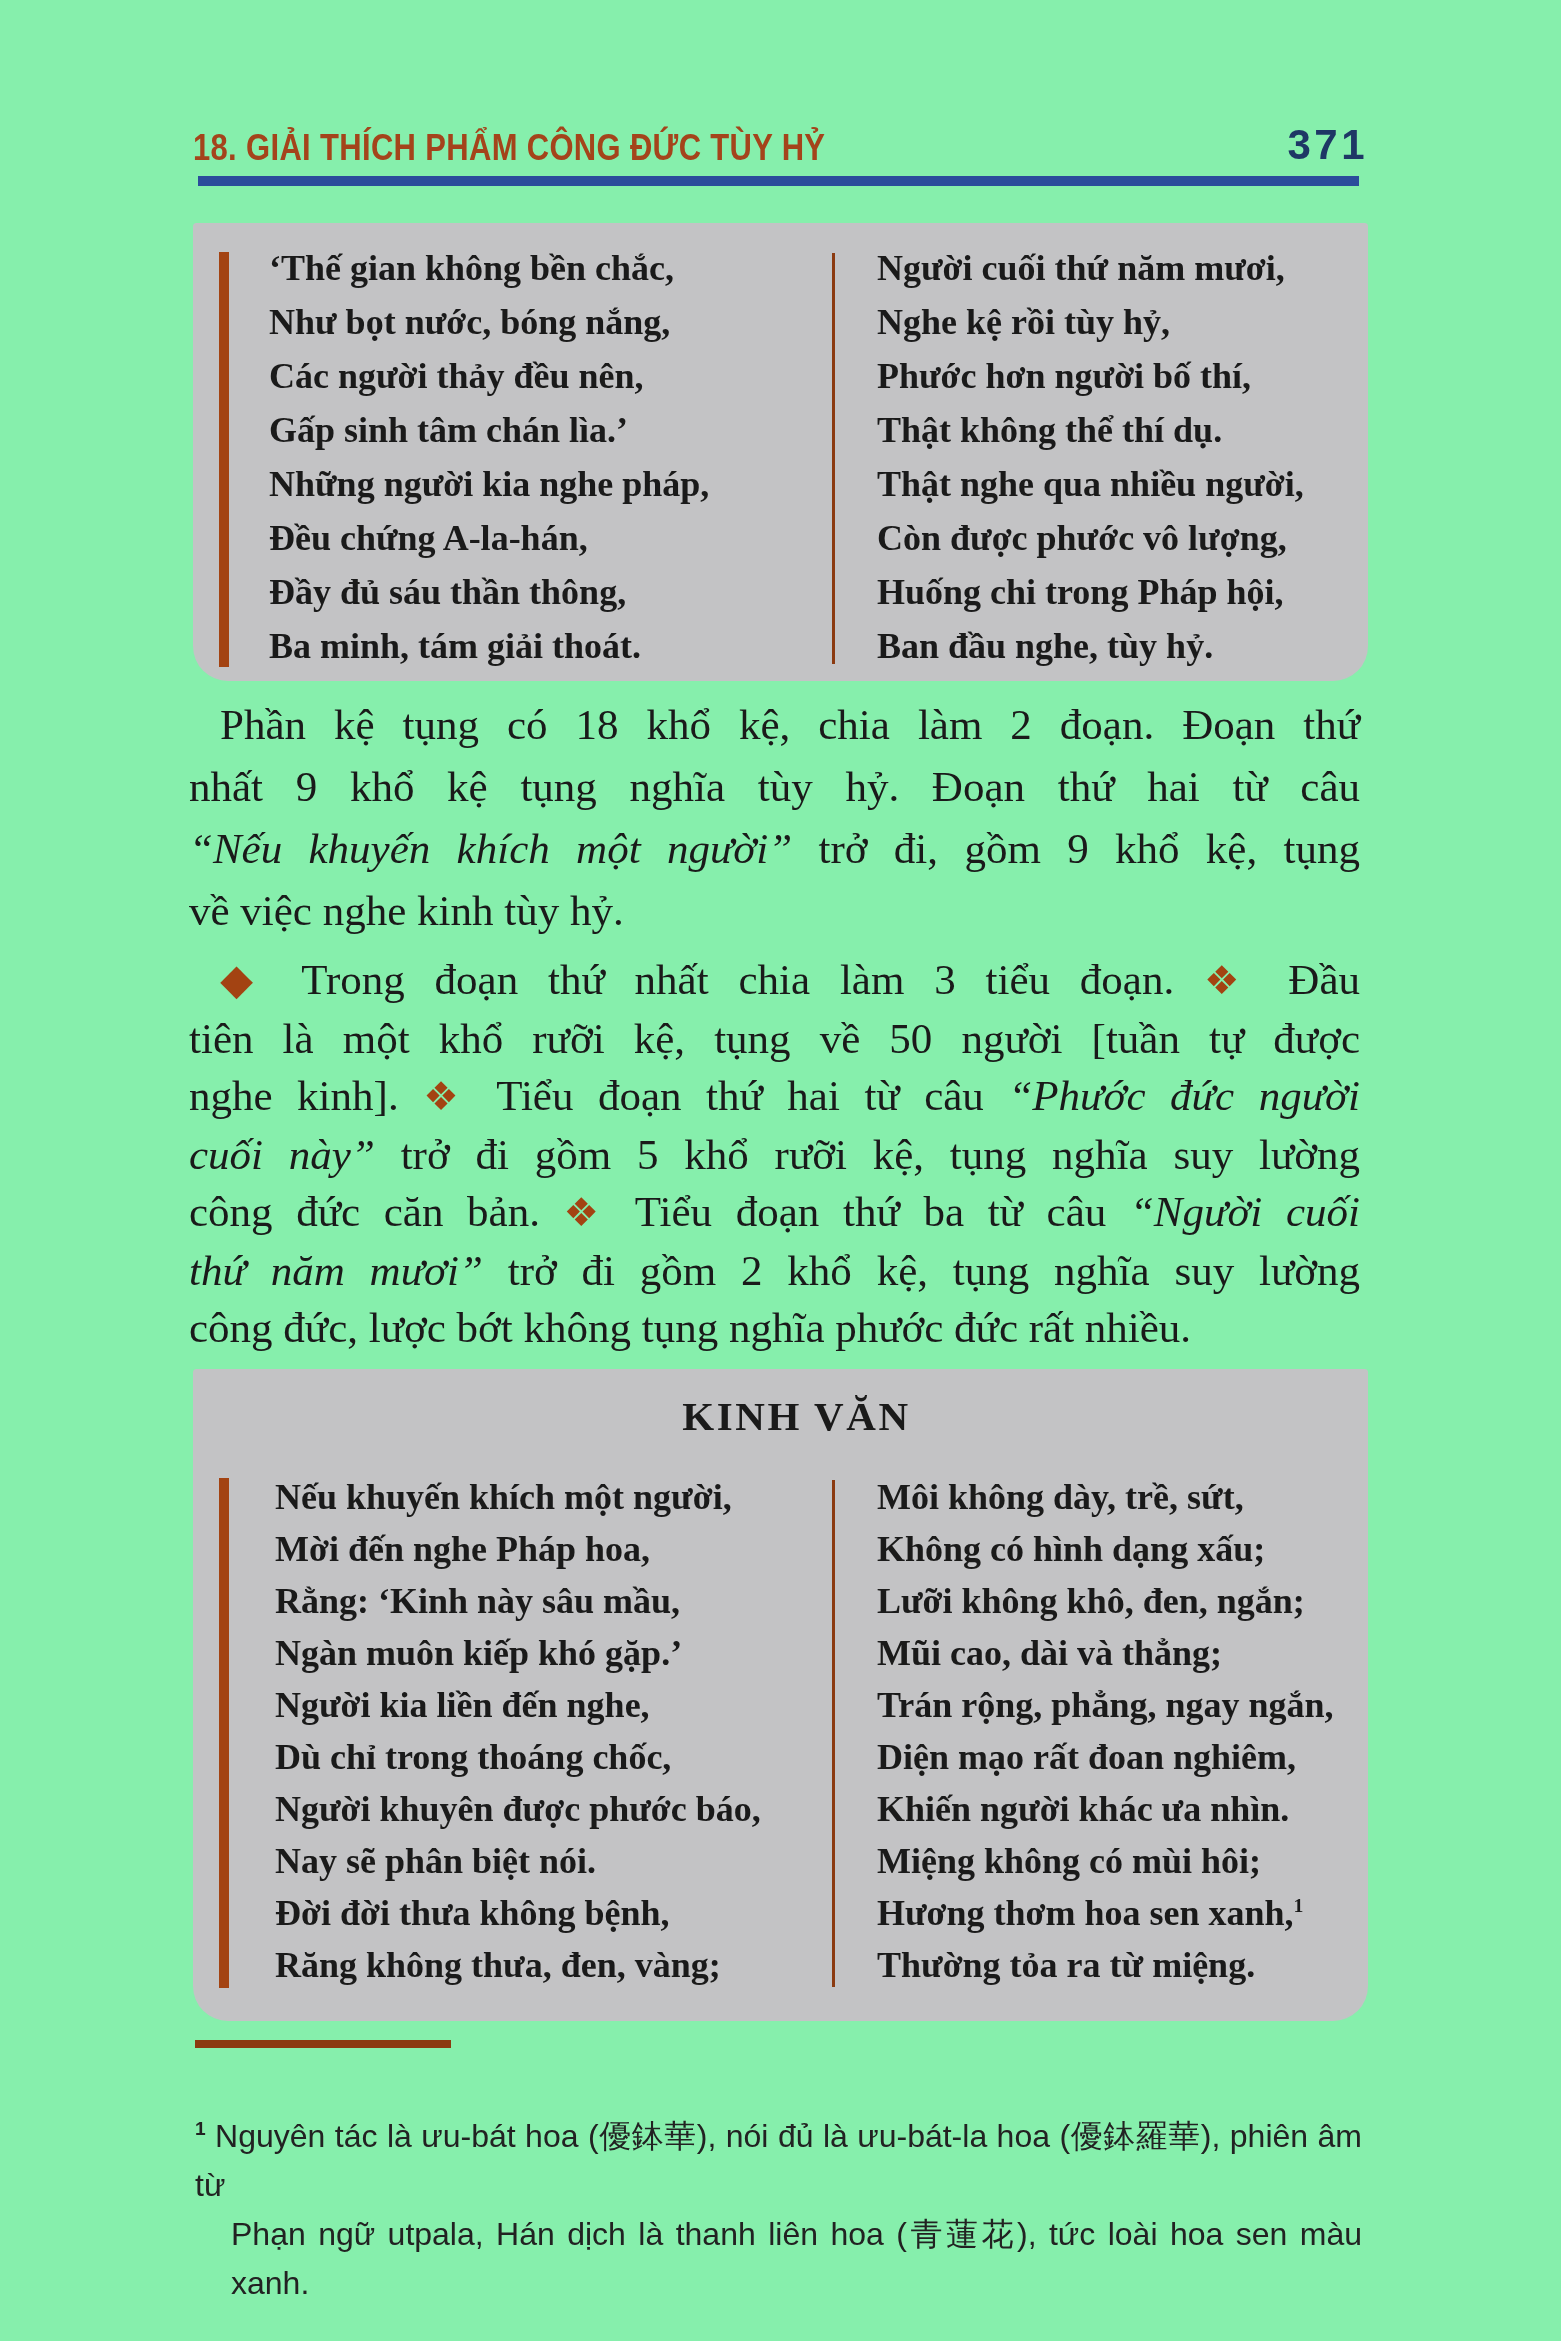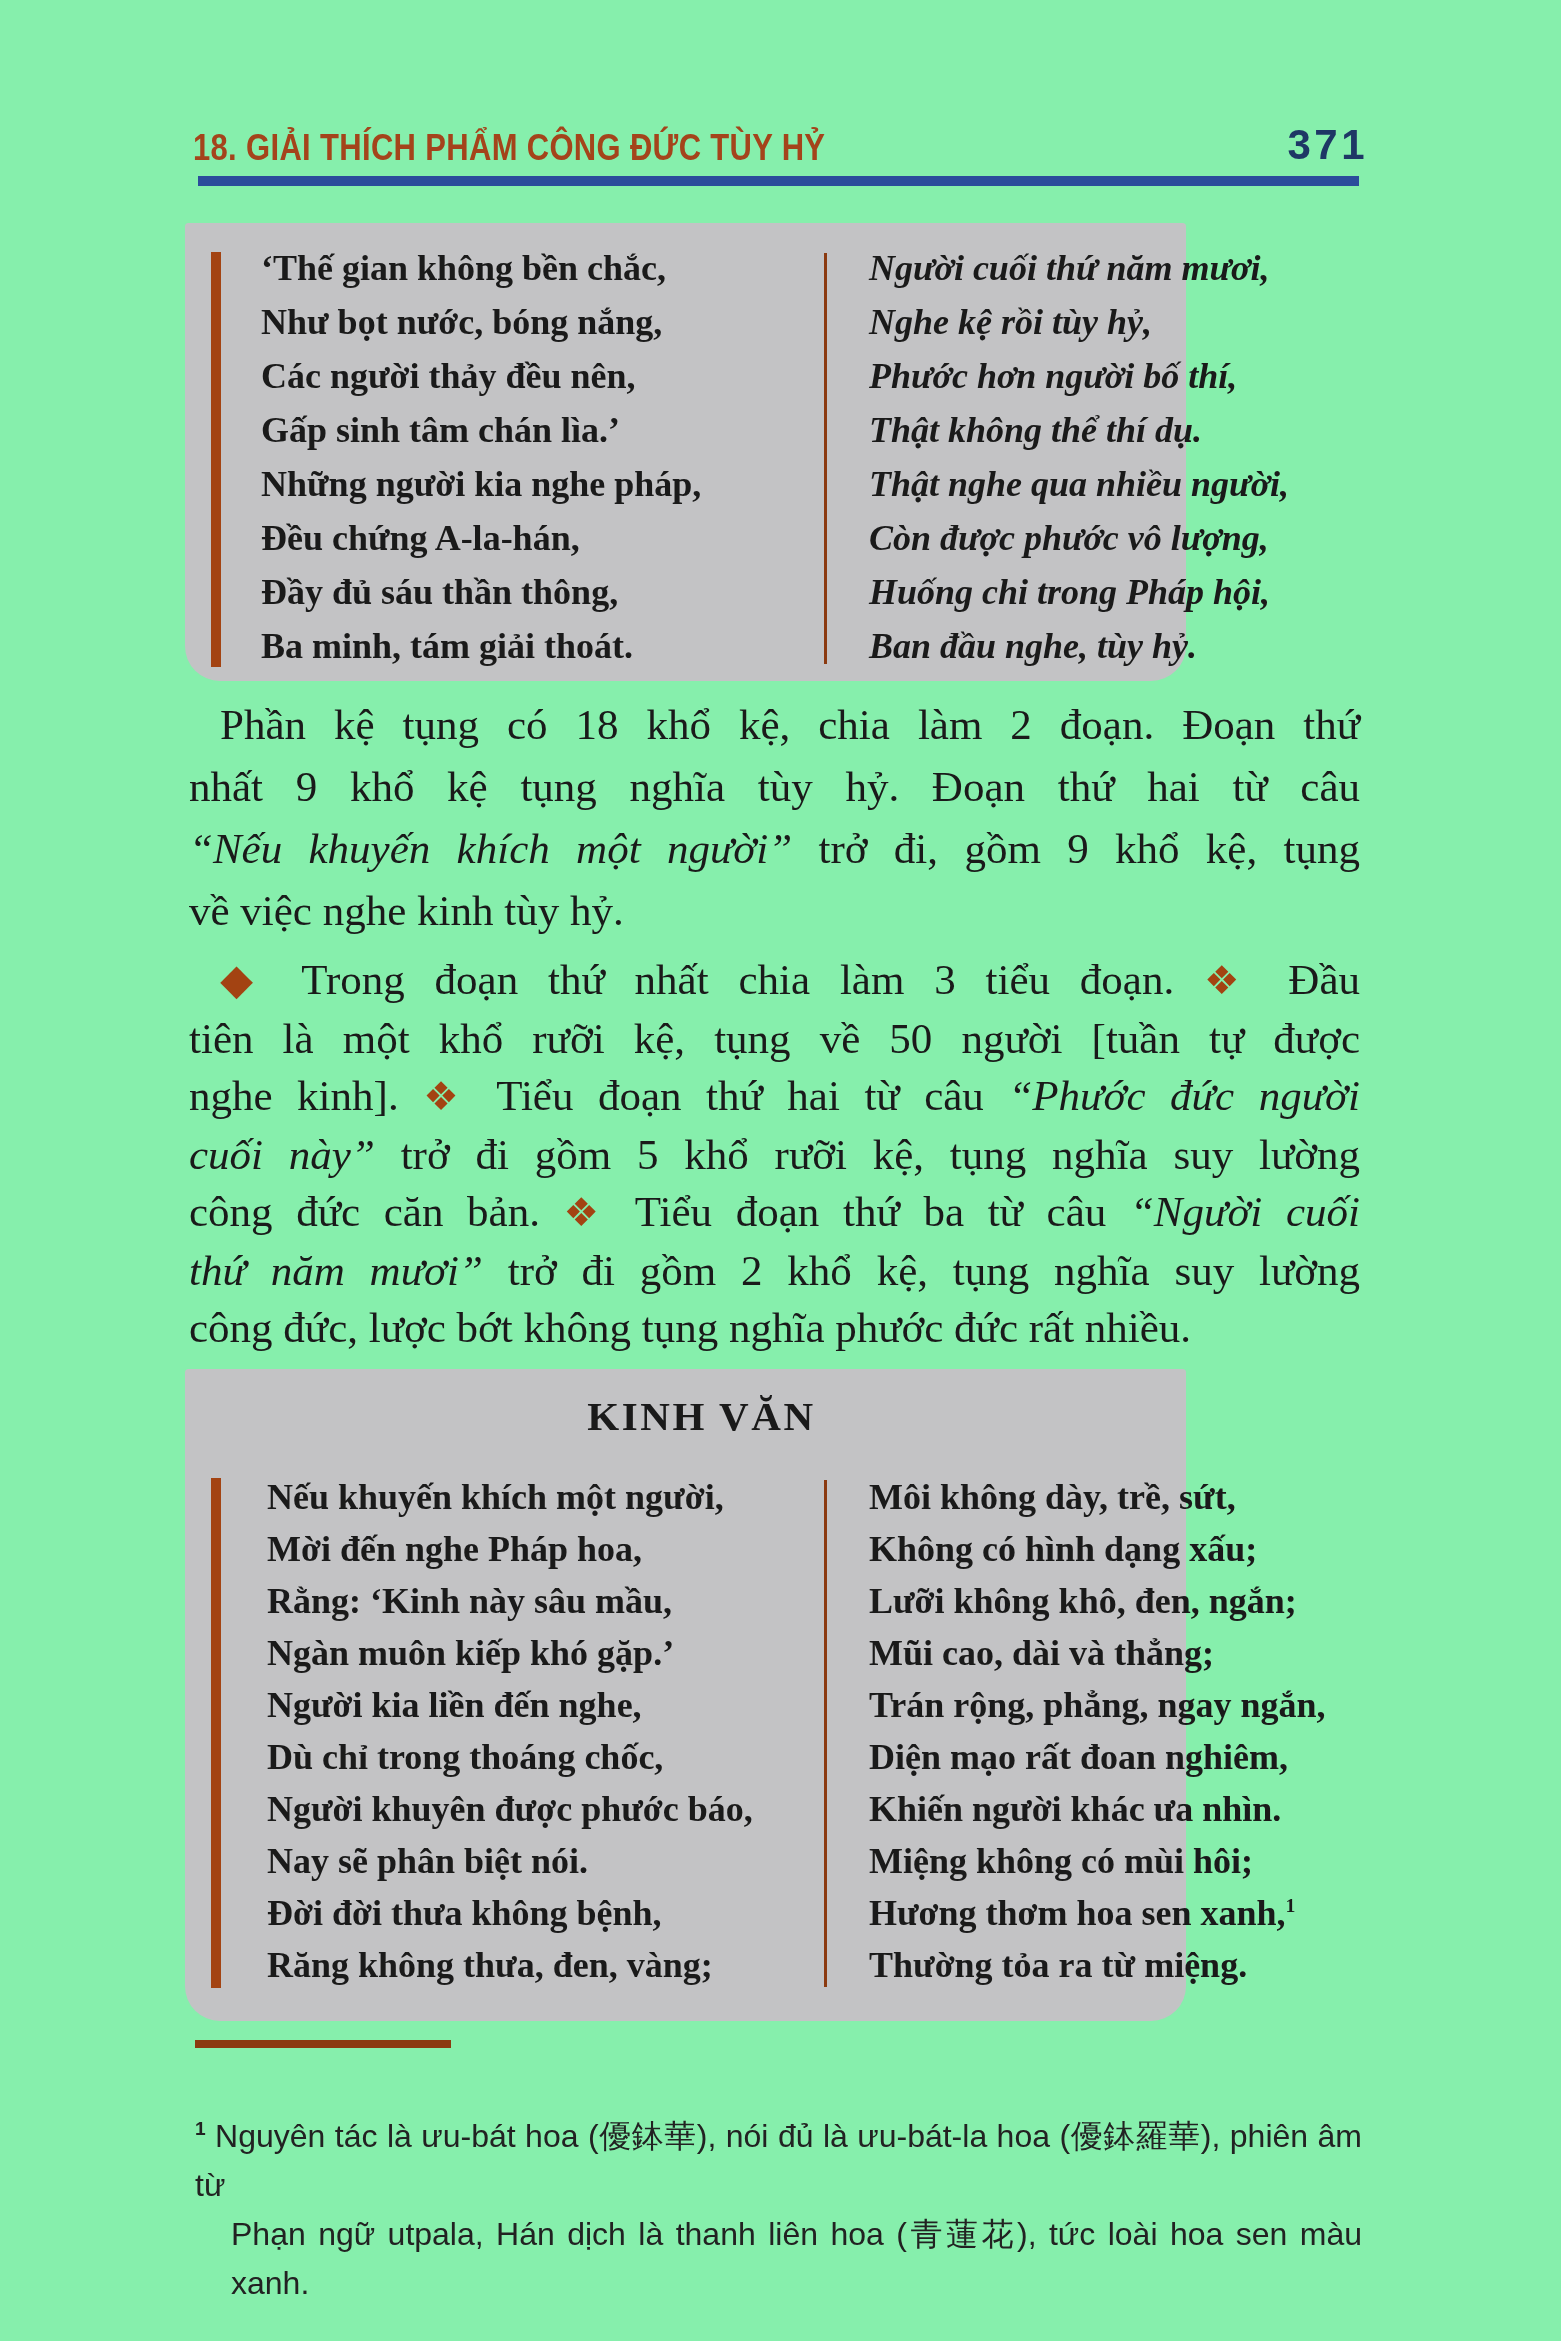--- a/index.html
+++ b/index.html
@@ -8,33 +8,33 @@
 
   
   .header-title{position:absolute;left:193px;top:127px;font-family:"Liberation Sans",sans-serif;
         font-weight:700;font-size:36px;color:#A4441B;transform:scaleX(0.86);
         transform-origin:left center;white-space:nowrap;letter-spacing:0.4px;}
   .page-number{position:absolute;right:193px;top:121px;font-family:"Liberation Sans",sans-serif;
         font-weight:700;font-size:42px;color:#1E3765;letter-spacing:3.5px;}
   .header-rule{position:absolute;left:198px;right:202px;top:176px;height:9.5px;background:#2B4C9B;}
 
   
-  .vbox{position:absolute;left:185px;width:1001px;background:#C3C3C5;
+  .vbox{position:absolute;left:193px;width:1175px;background:#C3C3C5;
         border-radius:3.5px 3.5px 35px 35px;}
   #vbox1{top:223px;height:458px;}
   #vbox2{top:1369px;height:652px;}
   .vbar{position:absolute;width:9.5px;background:#A34312;}
   #vbox1 .vbar{left:26px;top:29px;height:415px;}
   #vbox2 .vbar{left:26px;top:109px;height:510px;}
   .vdiv{position:absolute;width:2.6px;background:#8B3A10;}
   #vbox1 .vdiv{left:639px;top:30px;height:411px;}
   #vbox2 .vdiv{left:639px;top:111px;height:507px;}
   .vcol{position:absolute;font-weight:700;font-size:36px;line-height:54px;white-space:nowrap;}
   #vbox1 .vcol.left{left:76px;top:18px;}
-  #vbox1 .vcol.right{left:684px;top:18px;font-style:italic;}
+  #vbox1 .vcol.right{left:684px;top:18px;}
   #vbox2 .vcol{line-height:52px;}
   #vbox2 .vcol.left{left:82px;top:102px;}
   #vbox2 .vcol.right{left:684px;top:102px;}
   .vline sup{font-size:0.55em;vertical-align:super;line-height:0;}
   .kv-title{position:absolute;left:0;right:0;top:22.6px;text-align:center;font-weight:700;
         font-size:41px;letter-spacing:2.6px;margin-left:32px;}
 
   
   .para{position:absolute;left:189px;width:1171px;font-size:43px;}
   #para1{top:694px;line-height:62px;}

